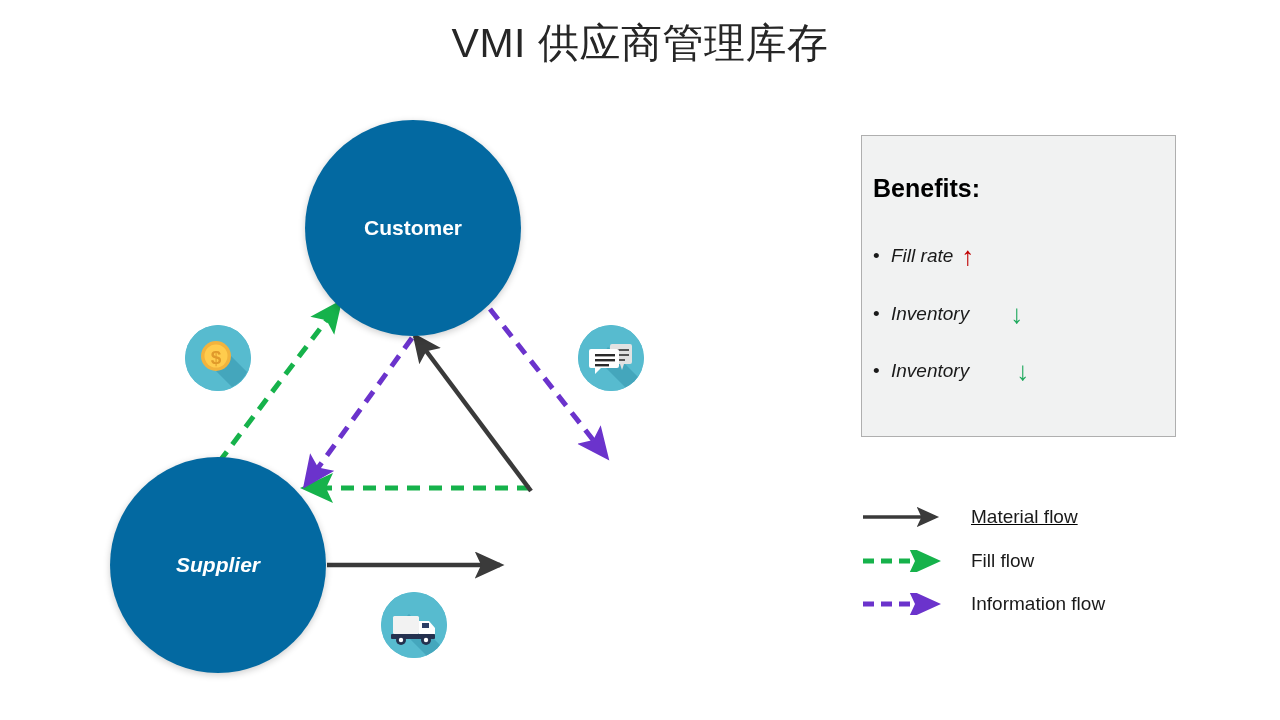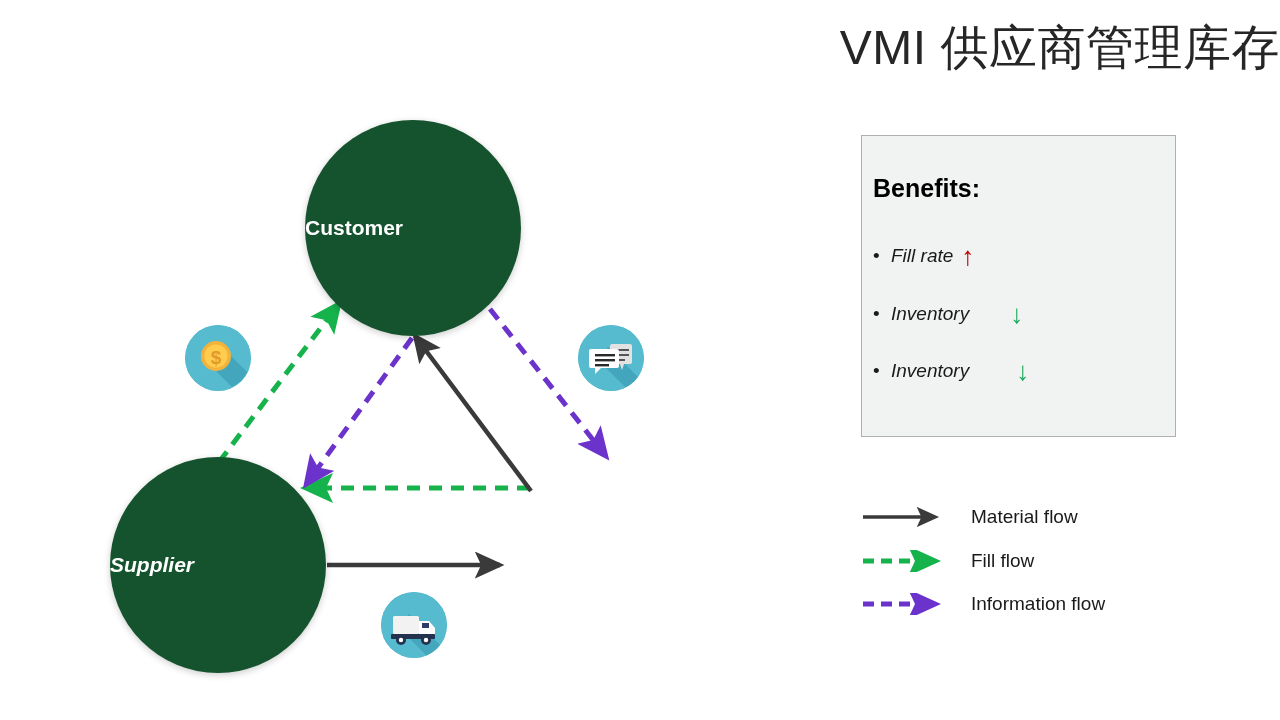--- a/index.html
+++ b/index.html
@@ -22,46 +22,46 @@
     height: 720px;
     background: #ffffff;
   }
 
   
   #title {
     position: absolute;
     left: 0;
     top: 18px;
     width: 1280px;
-    text-align: right;
-    font-size: 48px;
+    text-align: center;
+    font-size: 41px;
     font-weight: 300;
     color: #262626;
     letter-spacing: 0.5px;
     line-height: 1.25;
     white-space: nowrap;
   }
 
   
   #diagram-svg {
     position: absolute;
     left: 0; top: 0;
     width: 1280px;
     height: 720px;
   }
 
   
   .node-circle {
     position: absolute;
     border-radius: 50%;
-    background: #14532d;
+    background: #0369a1;
     box-shadow: 0 2px 7px rgba(0,0,0,0.20);
     display: flex;
     align-items: center;
-    justify-content: flex-start;
+    justify-content: center;
     text-align: center;
     color: #ffffff;
     font-weight: bold;
     font-size: 21px;
     line-height: 1.24;
     z-index: 3;
   }
   #node-customer { left: 305px; top: 120px; width: 216px; height: 216px; }
   #node-supplier { left: 110px; top: 457px; width: 216px; height: 216px; font-style: italic; }
   #node-3pl      { left: 500px; top: 457px; width: 216px; height: 216px; }
@@ -131,21 +131,21 @@
 
   
   #legend { position: absolute; left: 861px; top: 498px; z-index: 3; }
   .legend-row {
     position: absolute;
     left: 0;
     display: flex;
     align-items: center;
     height: 26px;
   }
-  #legend-row-0 { top: 6px; }
+  #legend-row-0 { top: 6px; text-decoration: underline; }
   #legend-row-1 { top: 50px; }
   #legend-row-2 { top: 93px; }
   .legend-swatch { width: 84px; height: 22px; }
   .legend-label {
     margin-left: 26px;
     font-size: 19px;
     color: #1a1a1a;
     white-space: nowrap;
   }
 </style>

